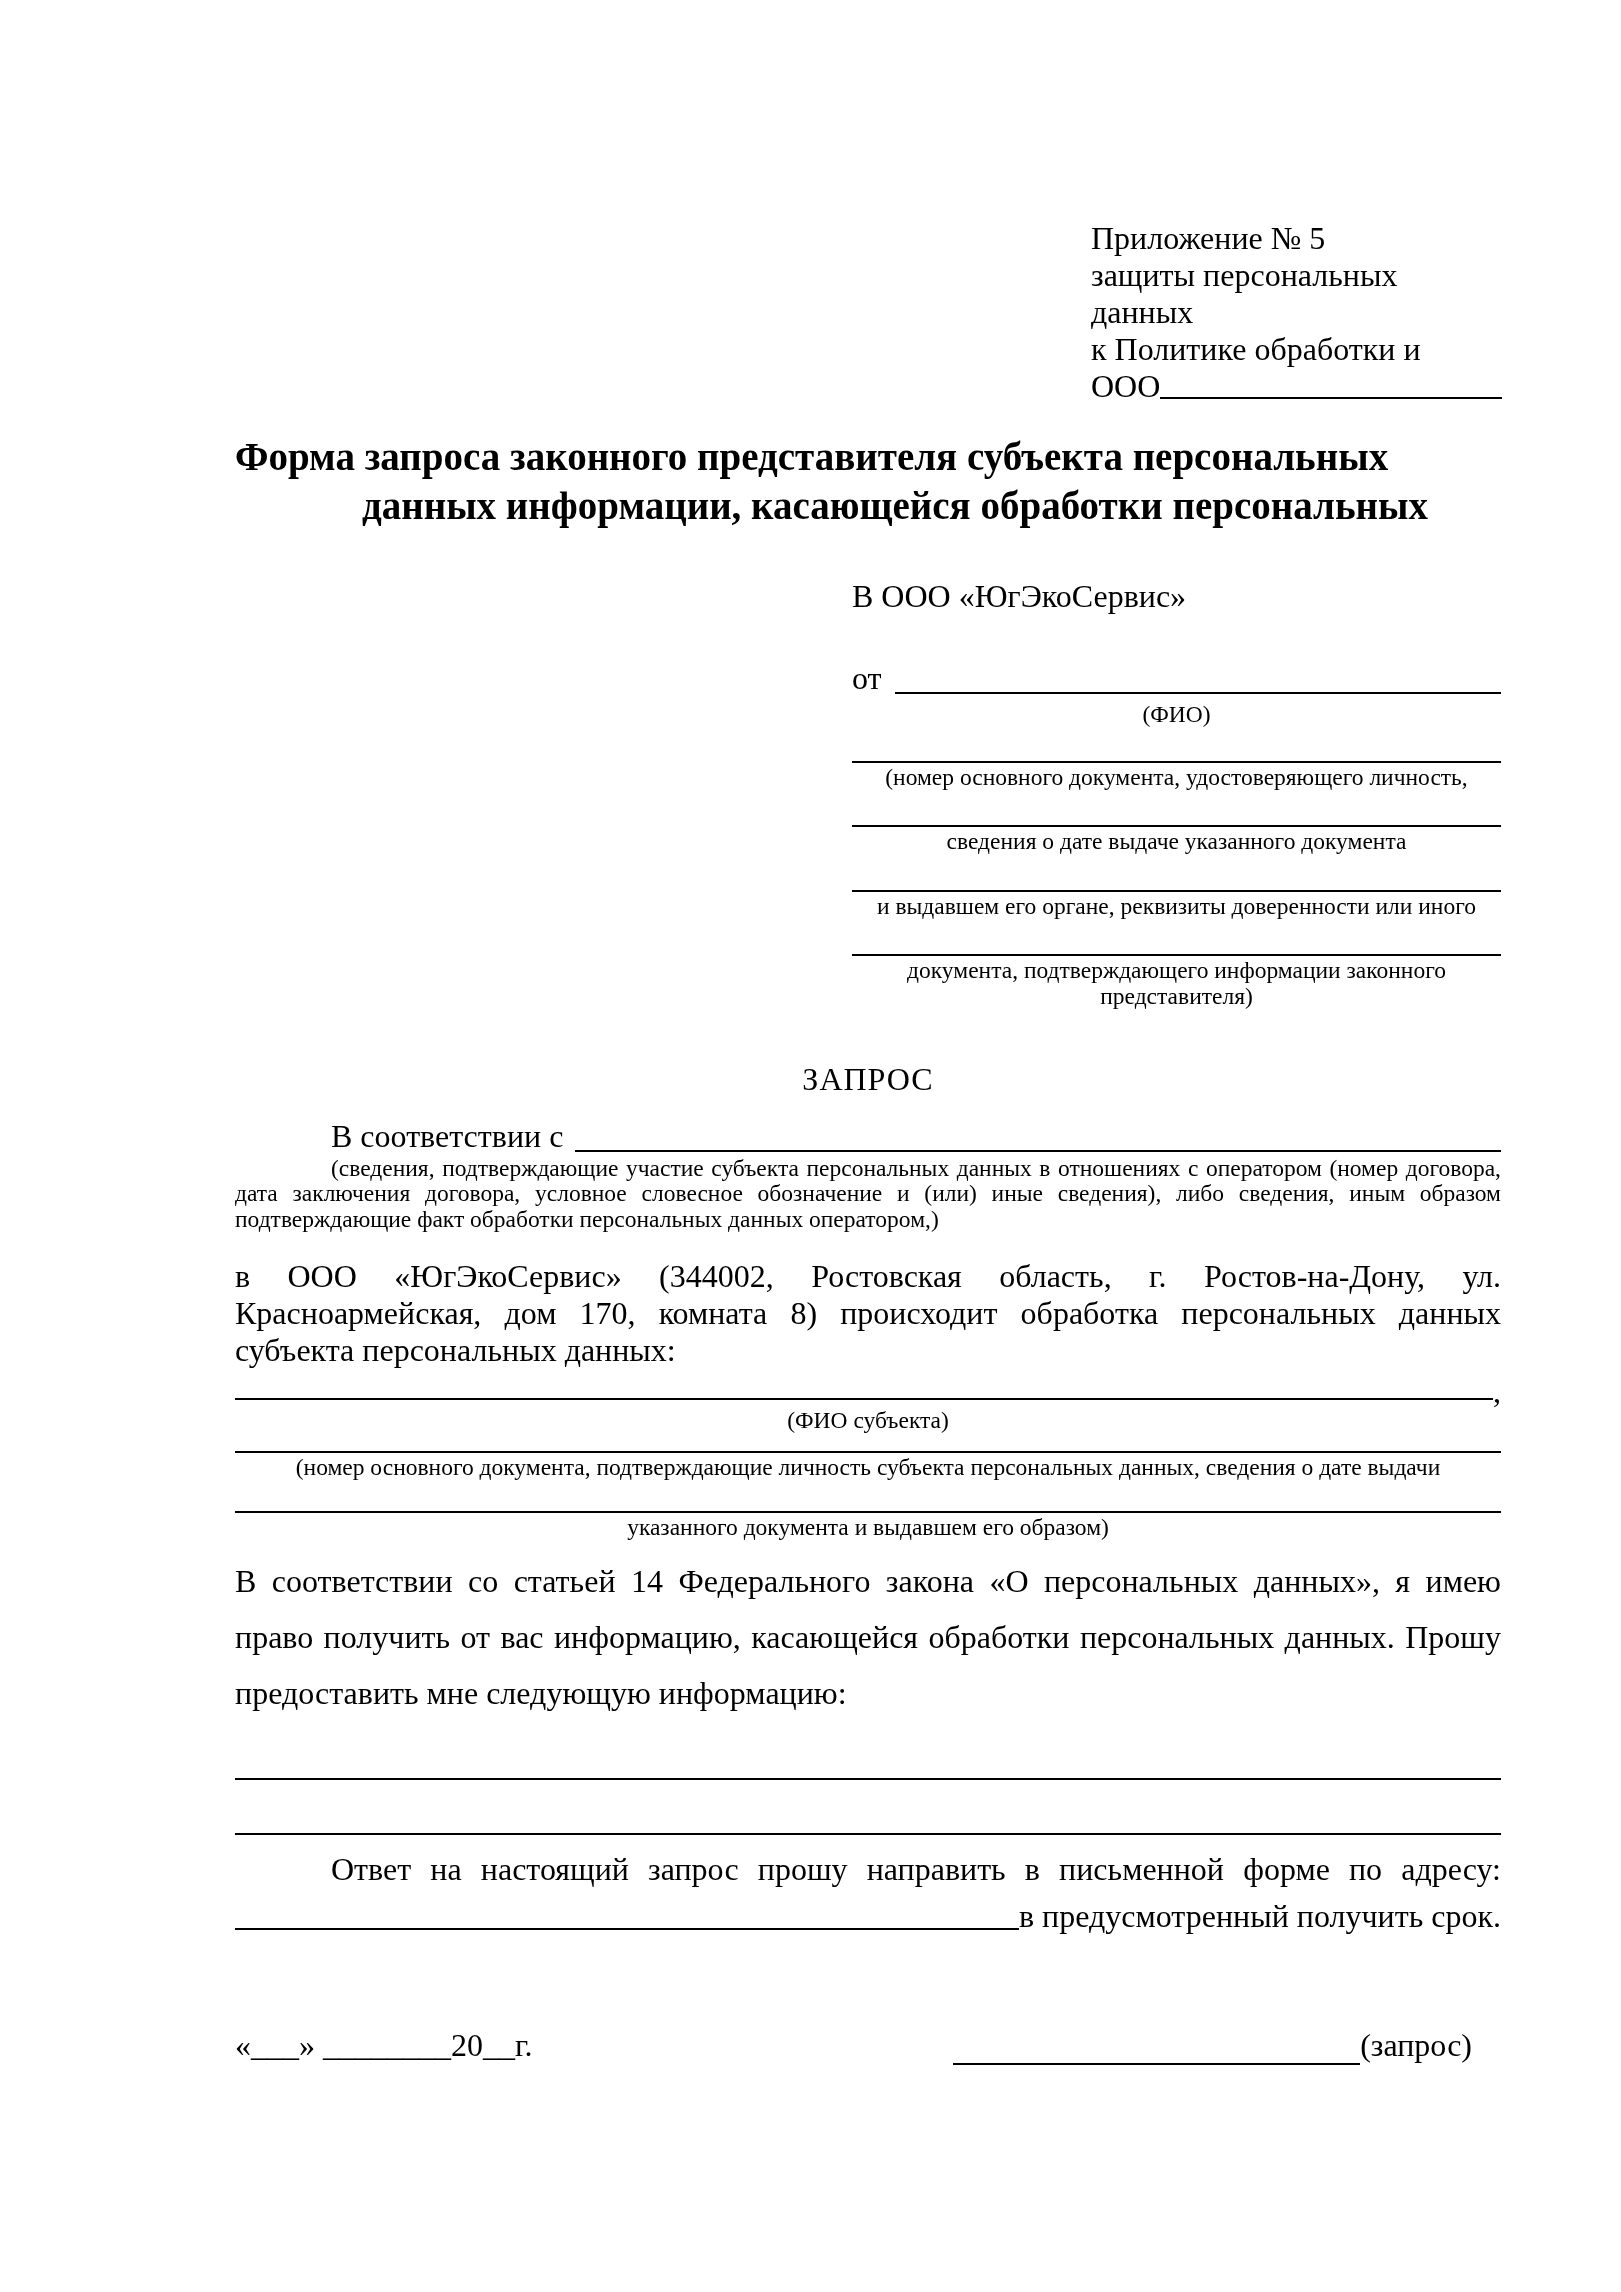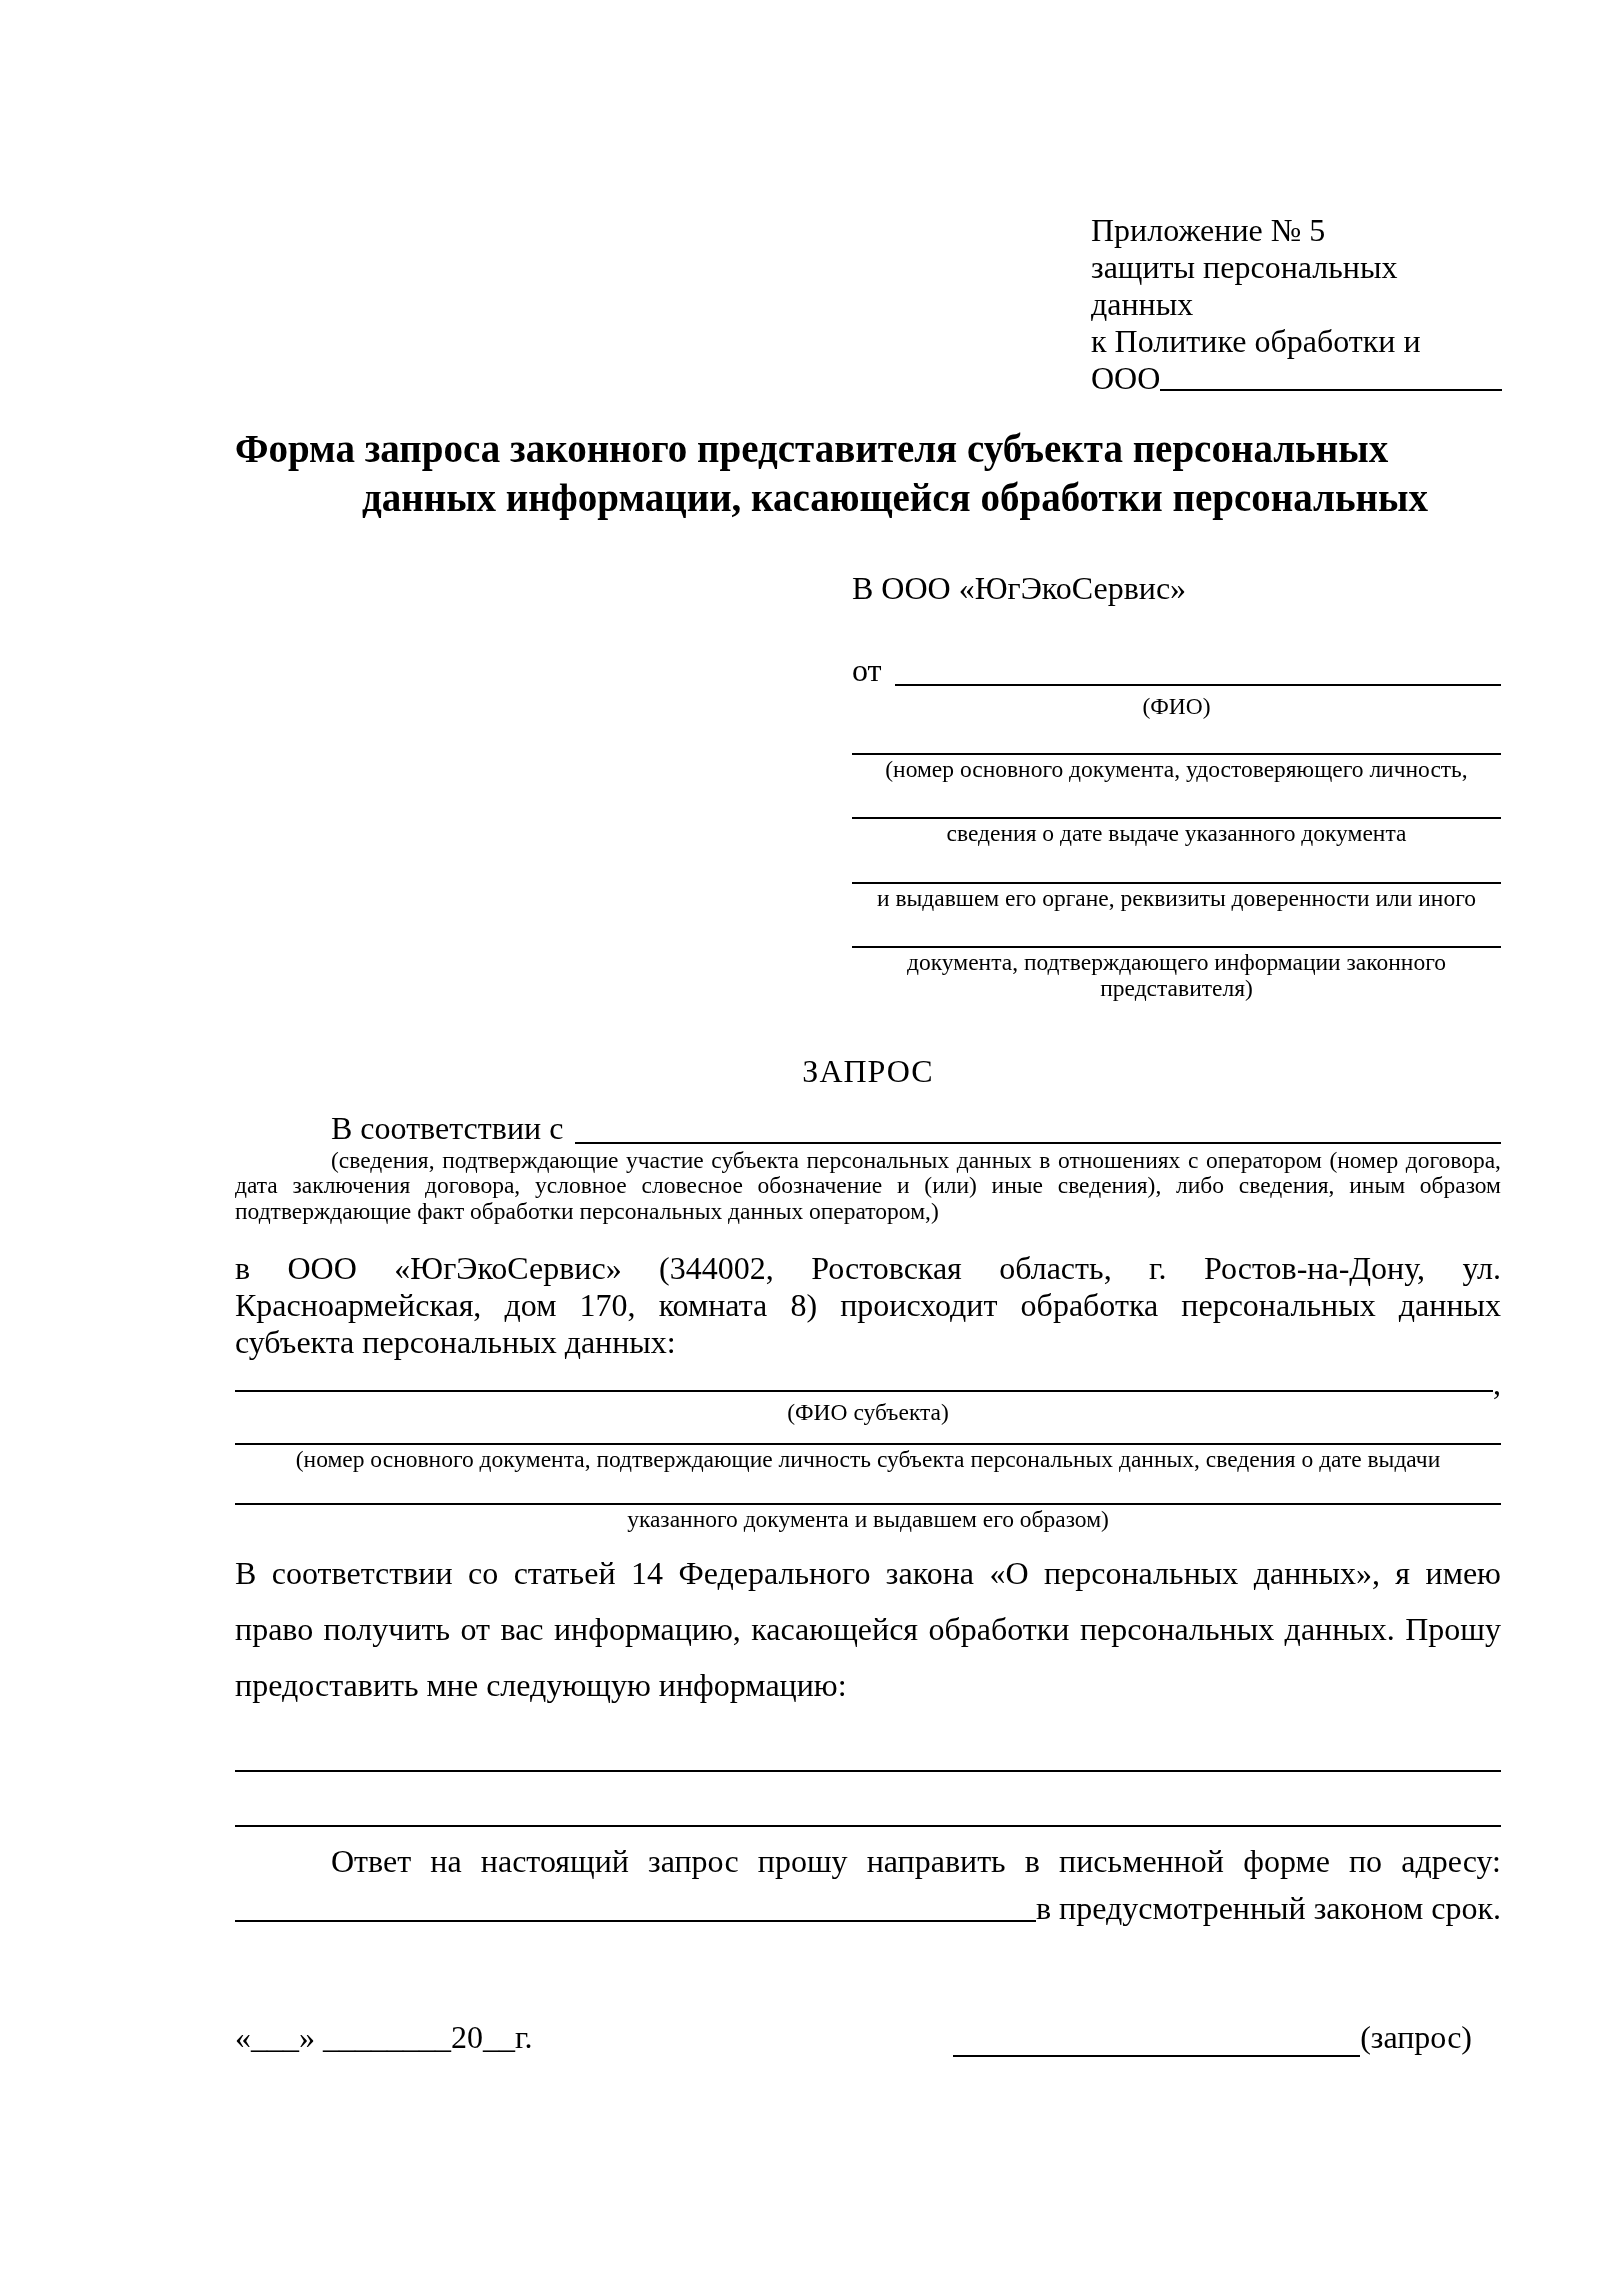--- a/index.html
+++ b/index.html
@@ -4,21 +4,21 @@
 <style>
   html,body{margin:0;padding:0;background:#ffffff;}
   .page{
     position:relative;
     width:1621px;height:2293px;
     background:#ffffff;
     font-family:"Liberation Serif","DejaVu Serif",serif;
     color:#000;
     overflow:hidden;
   }
-  .content{position:absolute;left:235px;top:4px;width:1266px;}
+  .content{position:absolute;left:235px;top:12px;width:1266px;}
 
   
   .t{font-size:32px;line-height:39px;}
   .cap{font-size:23.5px;line-height:25.5px;text-align:center;}
 
   
   .u-line{border-bottom:2px solid #000;height:0;}
   .fill-line{flex:1 1 auto;border-bottom:2px solid #000;}
 
   
@@ -139,21 +139,21 @@
     <div class="cap dcap2">указанного документа и выдавшем его образом)</div>
 
     <p class="law-par" style="margin:11.8px 0 0 0;">В соответствии со статьей 14 Федерального закона «О персональных данных», я имею право получить от вас информацию, касающейся обработки персональных данных. Прошу предоставить мне следующую информацию:</p>
 
     <div class="u-line blank1"></div>
     <div class="u-line blank2"></div>
 
     <p class="otvet-par" style="margin:15.7px 0 0 0;">Ответ на настоящий запрос прошу направить в письменной форме по адресу:</p>
     <div class="addr-row t">
       <span class="fill-line"></span>
-      <span class="suffix">в предусмотренный законом срок.</span>
+      <span class="suffix">в предусмотренный получить срок.</span>
     </div>
 
     <div class="footer-row t">
       <span class="date-part">«___» ________20__г.</span>
       <span class="sig-part">
         <span class="sig-line"></span>
         <span class="sig-cap">(запрос)</span>
       </span>
     </div>
 

